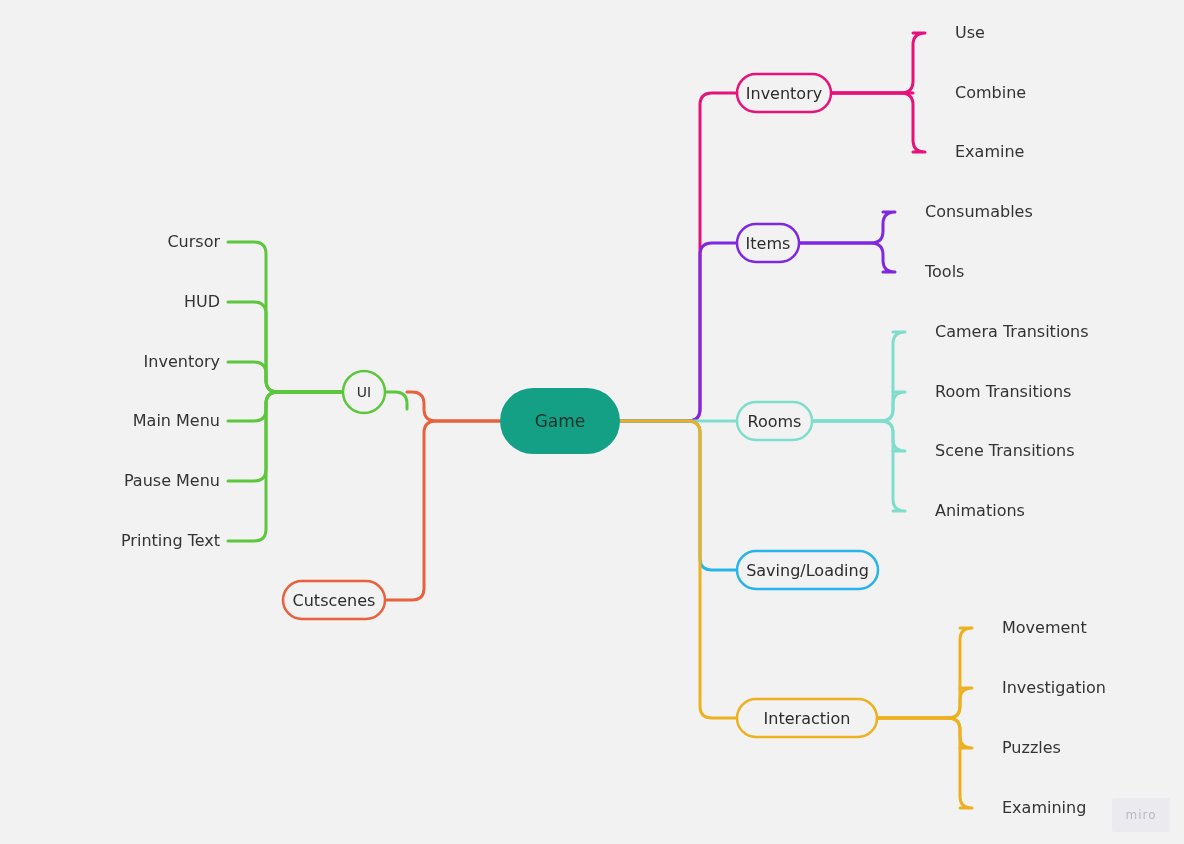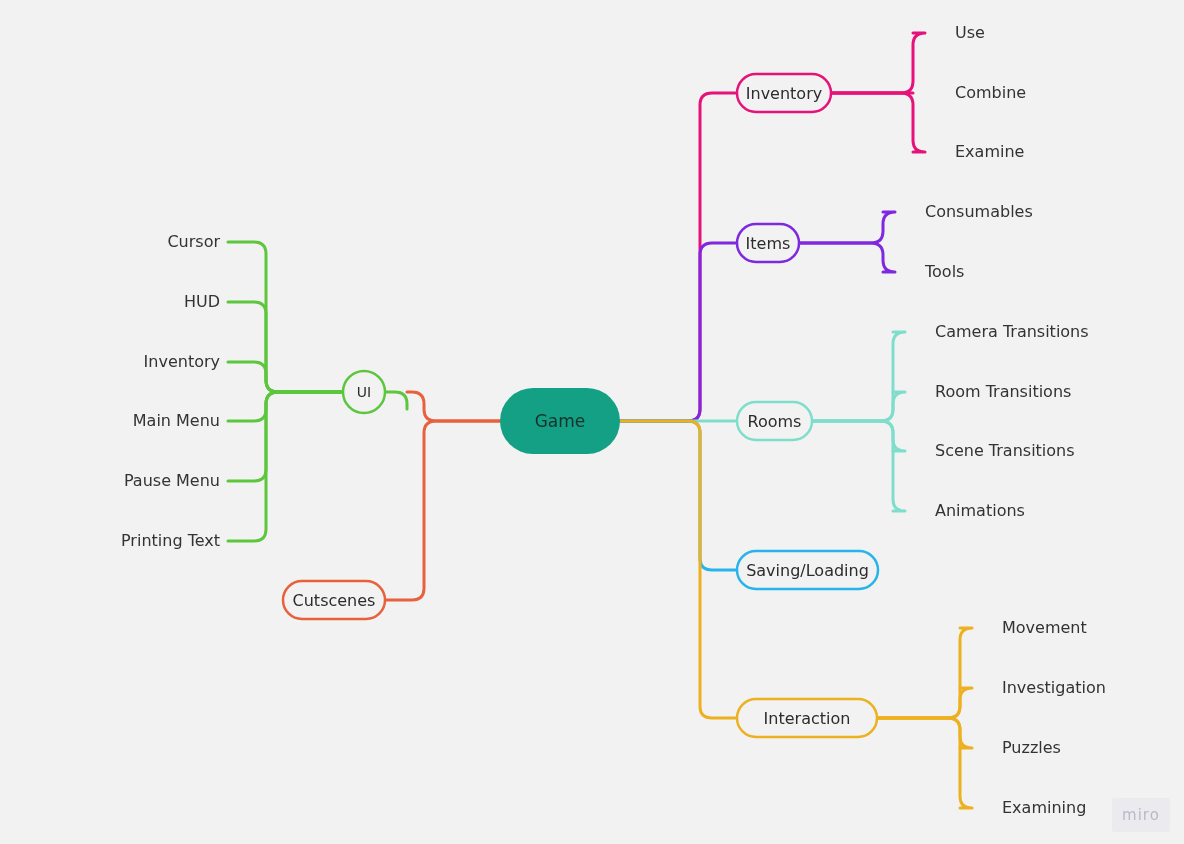--- a/index.html
+++ b/index.html
@@ -54,21 +54,21 @@
     right: 14px;
     bottom: 12px;
     width: 58px;
     height: 34px;
     background: #eaeaef;
     border-radius: 3px;
     display: flex;
     align-items: center;
     justify-content: center;
     font-family: "DejaVu Sans", sans-serif;
-    font-size: 15px;
+    font-size: 12px;
     letter-spacing: 1px;
     color: #b9b9c9;
     user-select: none;
   }
 </style>
 </head>
 <body>
 
 <svg id="canvas" viewBox="0 0 1184 844" xmlns="http://www.w3.org/2000/svg">
   <g id="edges">

